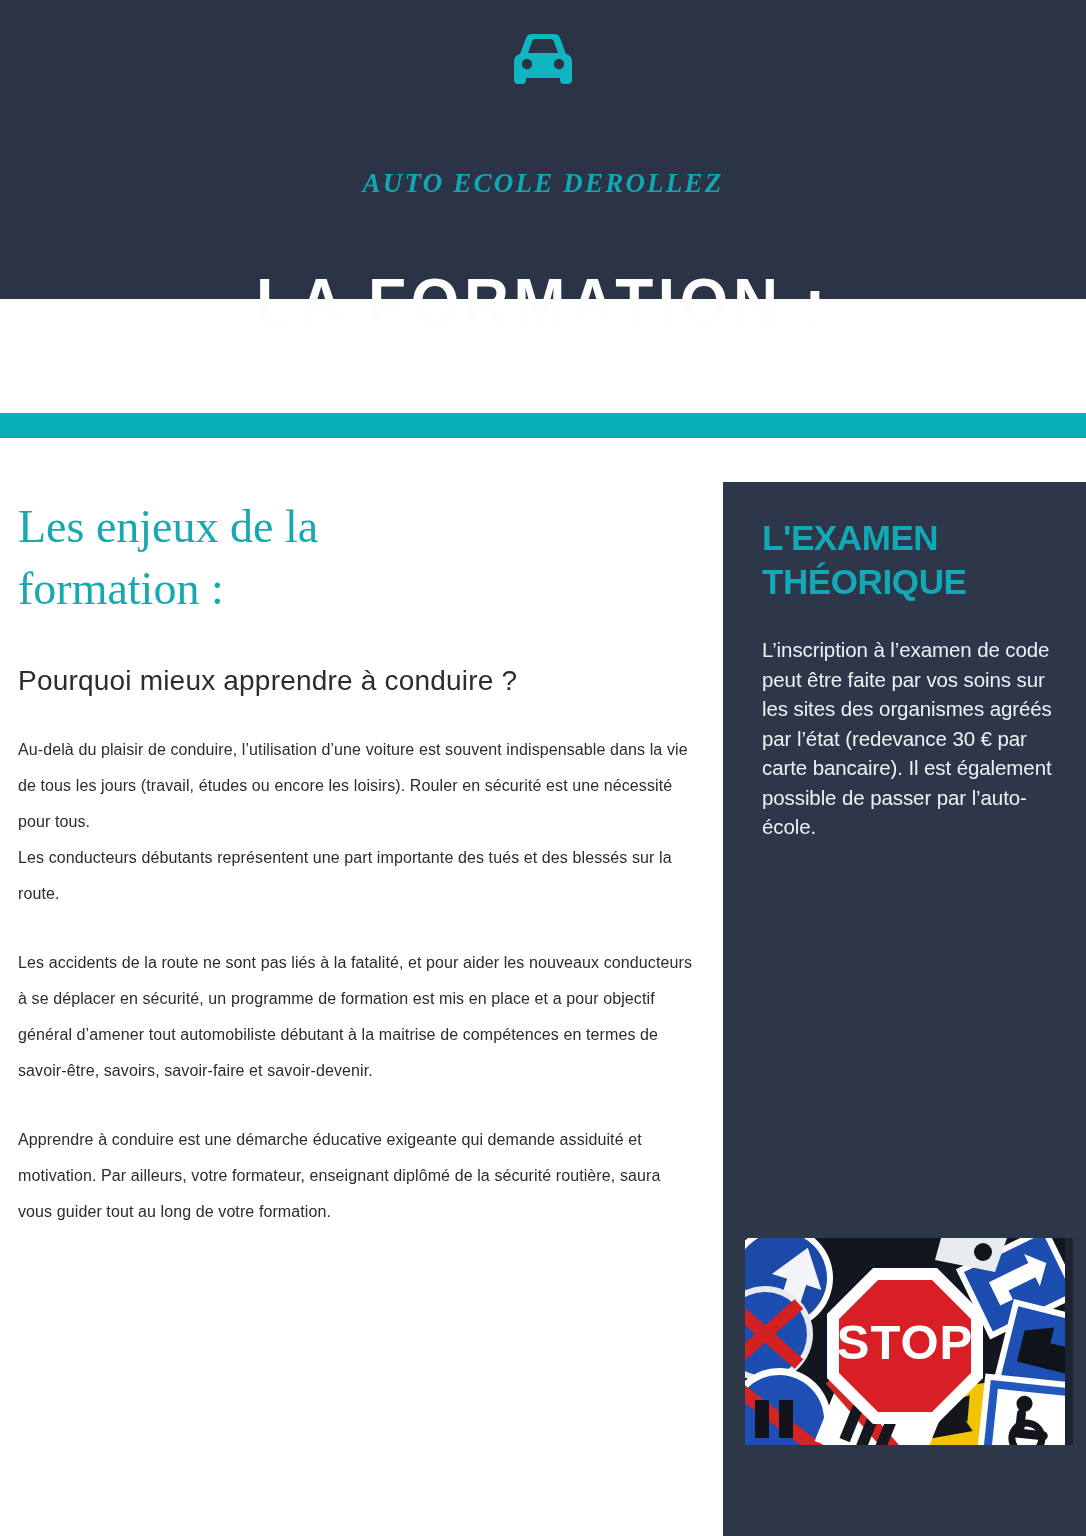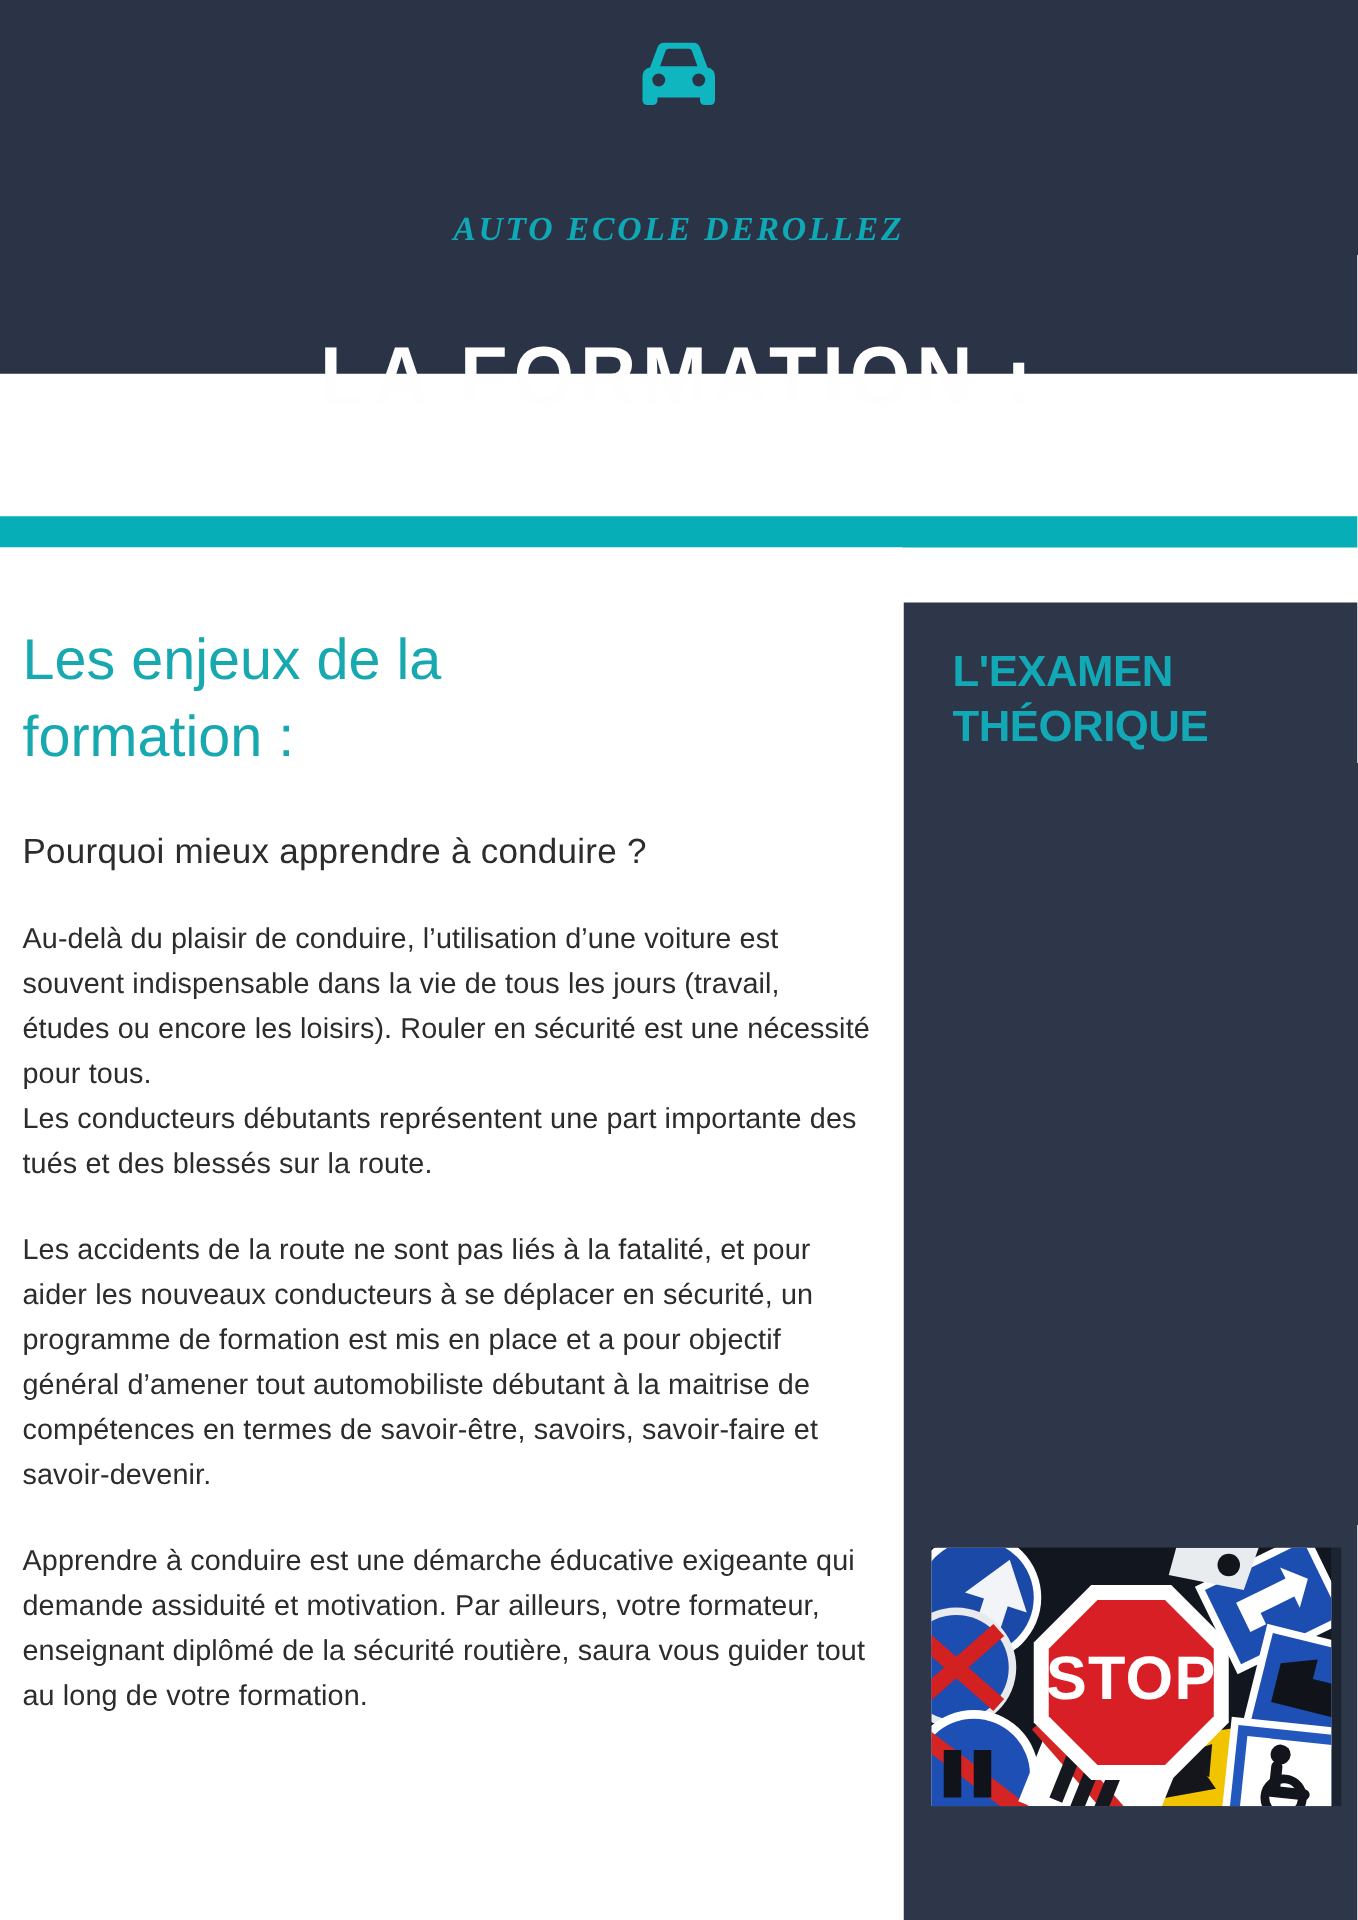--- a/index.html
+++ b/index.html
@@ -74,39 +74,39 @@
     position: absolute;
     left: 0; top: 438px;
     width: 722px;
     height: 1098px;
     background: #ffffff;
     box-sizing: border-box;
     padding: 58px 24px 0 18px;
   }
   .section-heading {
     color: #17a8b0;
-    font-family: Liberation Sans, sans-serif;
+    font-family: Liberation Serif, serif;
     font-weight: normal;
     font-size: 46px;
     line-height: 62px;
     margin: 0 0 44px 0;
     max-width: 430px;
   }
   .body-intro {
     color: #2c2c2c;
     font-family: "Liberation Sans Narrow", "Liberation Sans", sans-serif;
     font-size: 28px;
     line-height: 34px;
     margin: 0 0 34px 0;
     letter-spacing: 0.2px;
   }
   .body-para {
     color: #2c2c2c;
     font-family: "Liberation Sans Narrow", "Liberation Sans", sans-serif;
-    font-size: 23px;
+    font-size: 16px;
     line-height: 36px;
     margin: 0 0 33px 0;
     letter-spacing: 0.1px;
     white-space: pre-line;
   }
   .body-para:last-child { margin-bottom: 0; }
 
   
   .sidebar {
     position: absolute;
@@ -180,20 +180,21 @@
   <p class="body-intro">Pourquoi mieux apprendre à conduire ?</p>
 
   <p class="body-para">Au-delà du plaisir de conduire, l’utilisation d’une voiture est souvent indispensable dans la vie de tous les jours (travail, études ou encore les loisirs). Rouler en sécurité est une nécessité pour tous.
 Les conducteurs débutants représentent une part importante des tués et des blessés sur la route.</p>
   <p class="body-para">Les accidents de la route ne sont pas liés à la fatalité, et pour aider les nouveaux conducteurs à se déplacer en sécurité, un programme de formation est mis en place et a pour objectif général d’amener tout automobiliste débutant à la maitrise de compétences en termes de savoir-être, savoirs, savoir-faire et savoir-devenir.</p>
   <p class="body-para">Apprendre à conduire est une démarche éducative exigeante qui demande assiduité et motivation. Par ailleurs, votre formateur, enseignant diplômé de la sécurité routière, saura vous guider tout au long de votre formation.</p>
 </div>
 
 <div class="sidebar">
   <h3 class="sidebar-title">L'EXAMEN THÉORIQUE</h3>
+  <p class="sidebar-para">L’inscription à l’examen de code peut être faite par vos soins sur les sites des organismes agréés par l’état (redevance 30 € par carte bancaire). Il est également possible de passer par  l’auto-école.</p>
 </div>
 
 <div class="signs-photo">
   <svg width="320" height="207" viewBox="0 0 320 207" xmlns="http://www.w3.org/2000/svg">
     <defs>
       <clipPath id="pc">
           <rect x="0" y="0" width="320" height="207"></rect>
         </clipPath>
     </defs>
     <g clip-path="url(#pc)">

